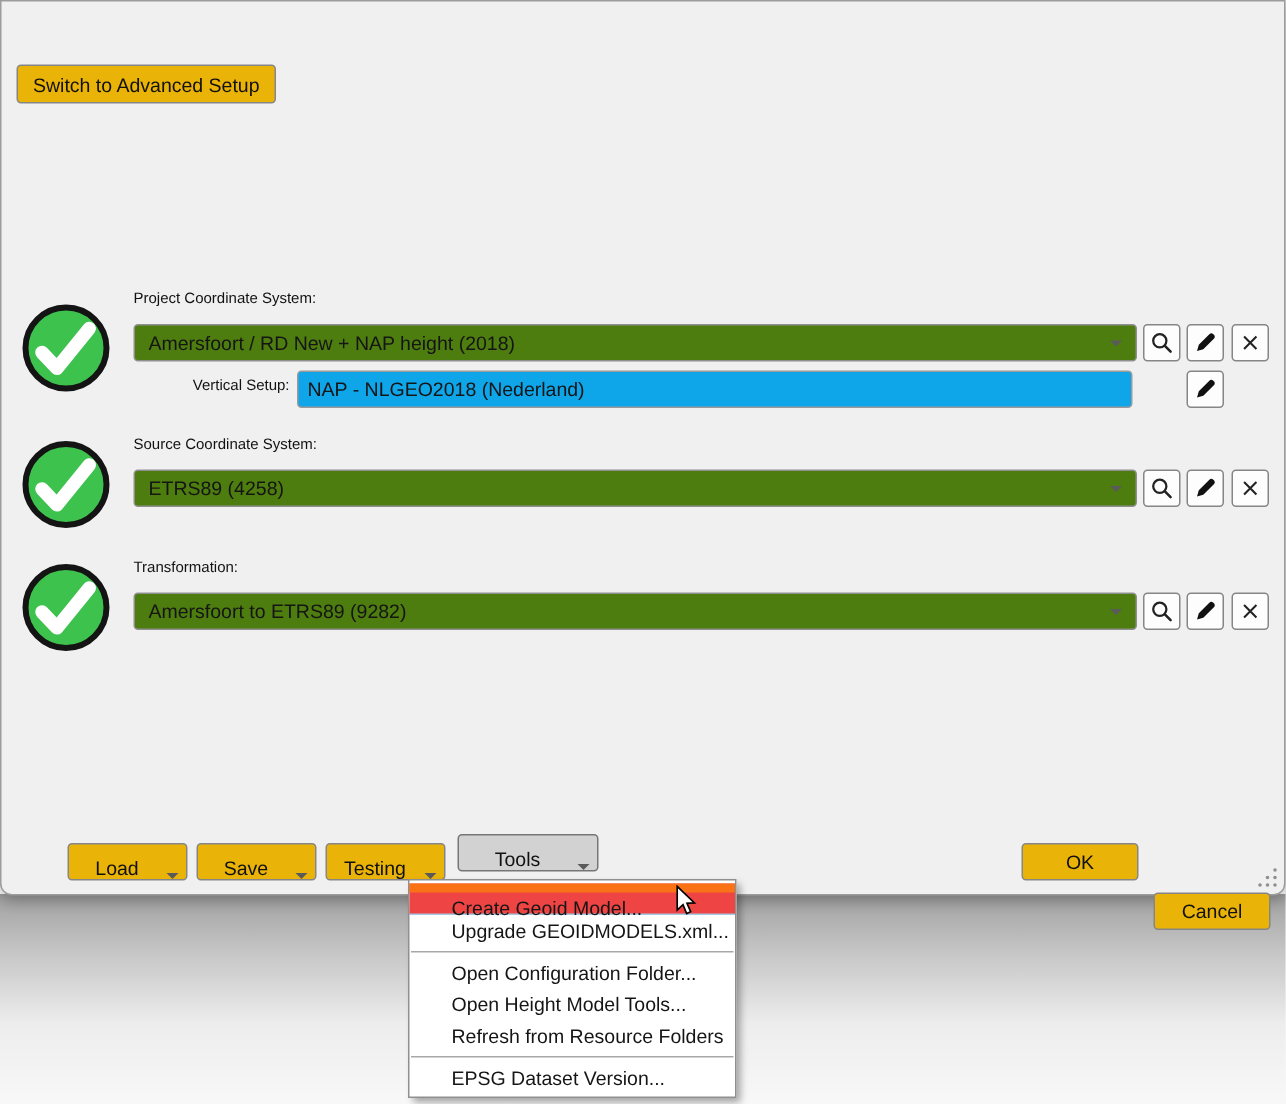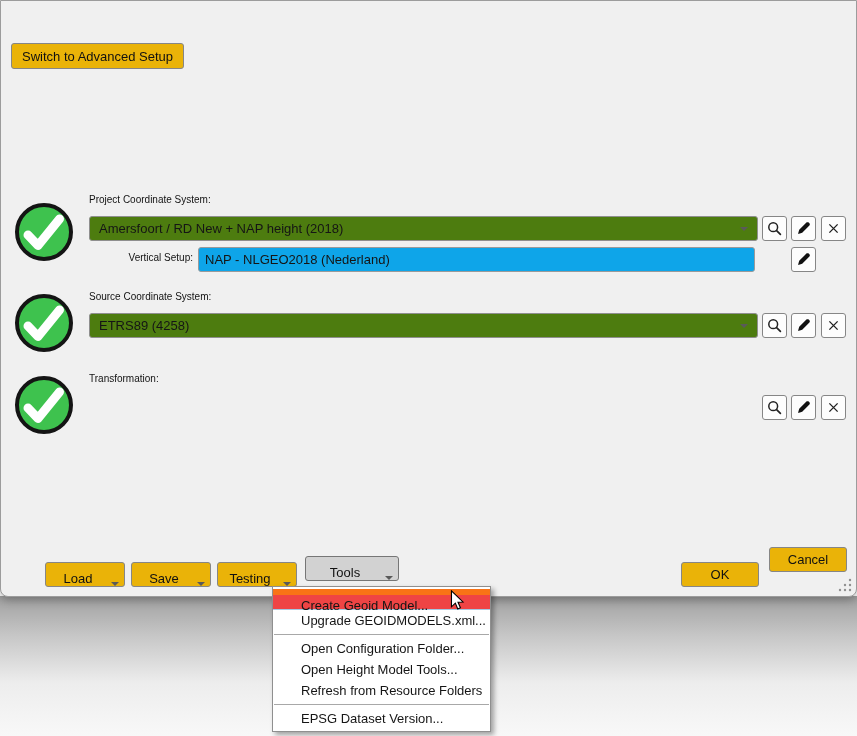--- a/index.html
+++ b/index.html
@@ -155,20 +155,24 @@
         <path d="M2 13 L3.2 8.8 L10.4 1.6 C11 1 12.1 1 12.7 1.6 L13.4 2.3 C14 2.9 14 4 13.4 4.6 L6.2 11.8 Z" fill="#111"></path>
       </svg>
   </span>
   <span class="icon-btn" style="left:820px;top:312px;">
     <svg width="11" height="11" viewBox="0 0 12 12">
         <path d="M1.5 1.5 L10.5 10.5 M10.5 1.5 L1.5 10.5" stroke="#222" stroke-width="1.5"></path>
       </svg>
   </span>
 
   <span class="fld-label" style="left:88px;top:372px;">Transformation:</span>
+  <div class="combo" style="left:88px;top:394px;width:669px;">
+    <span class="combo-text">Amersfoort to ETRS89 (9282)</span>
+    <span class="tri"></span>
+  </div>
   <span class="icon-btn" style="left:761px;top:394px;">
     <svg width="15" height="15" viewBox="0 0 15 15">
         <circle cx="6.2" cy="6.2" r="4.4" fill="none" stroke="#222" stroke-width="1.5"></circle>
         <path d="M9.6 9.6 L13.4 13.4" stroke="#222" stroke-width="1.7" stroke-linecap="round"></path>
       </svg>
   </span>
   <span class="icon-btn" style="left:790px;top:394px;">
     <svg width="15" height="15" viewBox="0 0 15 15">
         <path d="M2 13 L3.2 8.8 L10.4 1.6 C11 1 12.1 1 12.7 1.6 L13.4 2.3 C14 2.9 14 4 13.4 4.6 L6.2 11.8 Z" fill="#111"></path>
       </svg>
@@ -197,21 +201,21 @@
         <span class="tri"></span>
       </span>
   </div>
   <div class="btn split-btn pressed" style="left:272px;top:555px;width:94px;">
     <span class="lbl">Tools</span>
     <span class="arr">
         <span class="tri"></span>
       </span>
   </div>
   <button class="btn push-btn" style="left:680px;top:561px;">OK</button>
-  <button class="btn push-btn" style="left:768px;top:546px;">Cancel</button>
+  <button class="btn push-btn" style="left:768px;top:594px;">Cancel</button>
 
   <span class="resize-grip">
     <svg width="16" height="16" viewBox="0 0 16 16">
       <circle cx="13" cy="3" r="1.2" fill="#909090"></circle>
       <circle cx="8" cy="8" r="1.2" fill="#909090"></circle>
         <circle cx="13" cy="8" r="1.2" fill="#909090"></circle>
       <circle cx="3" cy="13" r="1.2" fill="#909090"></circle>
         <circle cx="8" cy="13" r="1.2" fill="#909090"></circle>
         <circle cx="13" cy="13" r="1.2" fill="#909090"></circle>
     </svg>

